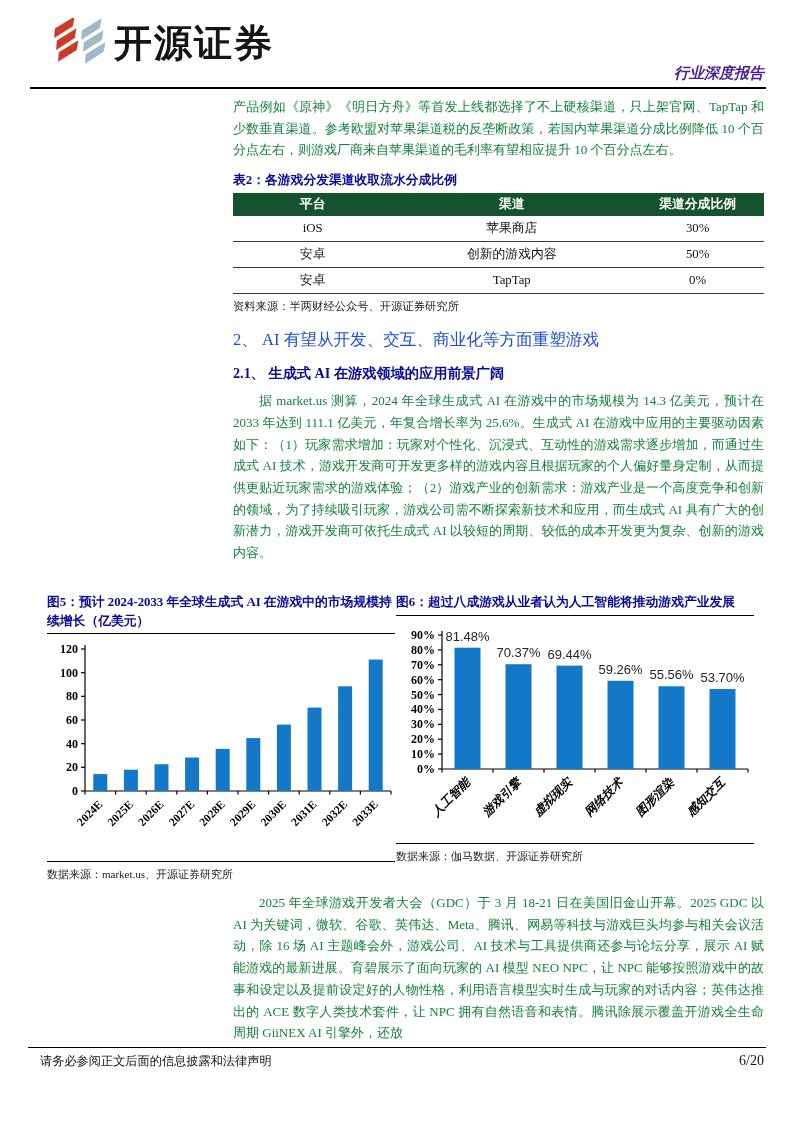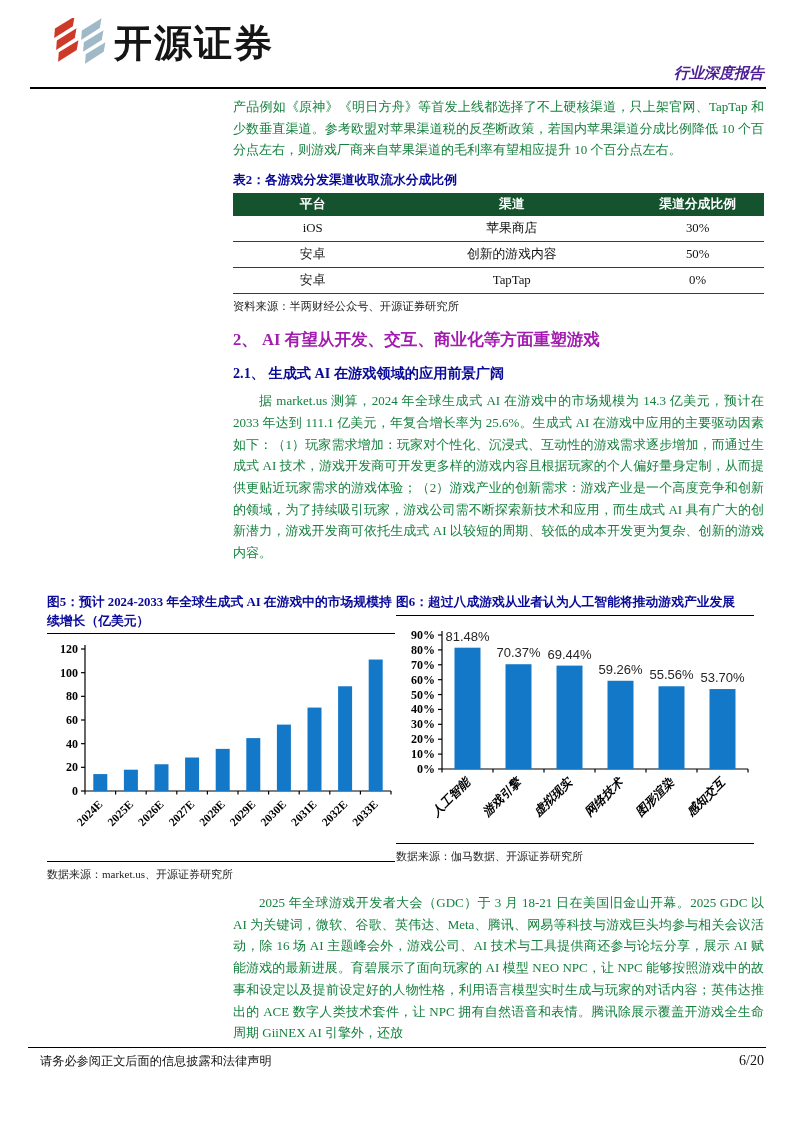--- a/index.html
+++ b/index.html
@@ -16,21 +16,21 @@
   .header-rule { position:absolute; left:30px; right:28px; top:87px; border-top:2px solid #000; }
   
   .col-main { position:absolute; left:233px; top:96px; width:531px; height:497px; overflow:hidden; }
   p.body { font-size:13px; line-height:21.7px; text-align:justify; color:#15803d; }
   p.indent { text-indent:2em; }
   .tbl-caption { margin-top:11px; color:#0a0a99; font-weight:bold; font-size:12.8px; }
   table.data { width:100%; border-collapse:collapse; margin-top:4px; font-size:12.8px; }
   table.data thead th { background:#14532d; color:#fff; font-weight:bold; padding:3px 4px; text-align:center; }
   table.data tbody td { padding:4px; text-align:center; border-bottom:1px solid #3a3a3a; color:#111; }
   .tbl-source { font-size:11.3px; margin-top:5px; color:#1c1c1c; }
-  h2.sec { color:#a21caf; font-size:16.6px; font-weight:bold; margin-top:15px; }
+  h2.sec { color:#1d4ed8; font-size:16.6px; font-weight:normal; margin-top:15px; }
   h3.sec { color:#0a0a99; font-size:14.2px; font-weight:bold; margin-top:13px; margin-bottom:7px; }
   
   .figures { position:absolute; left:47px; top:593px; width:718px; display:flex; gap:1px; }
   figure.fig { margin:0; }
   .fig5 { width:348px; } .fig6 { width:358px; }
   .fig-title { color:#0a0a99; font-weight:bold; font-size:12.8px; line-height:18.5px; padding-bottom:3px; border-bottom:1.5px solid #000; }
   .fig svg { display:block; margin-top:5px; }
   .fig-source { border-top:1.2px solid #000; font-size:11px; padding-top:5px; color:#1c1c1c; }
   
   .col-p3 { position:absolute; left:233px; top:892px; width:531px; height:153px; overflow:hidden; }

